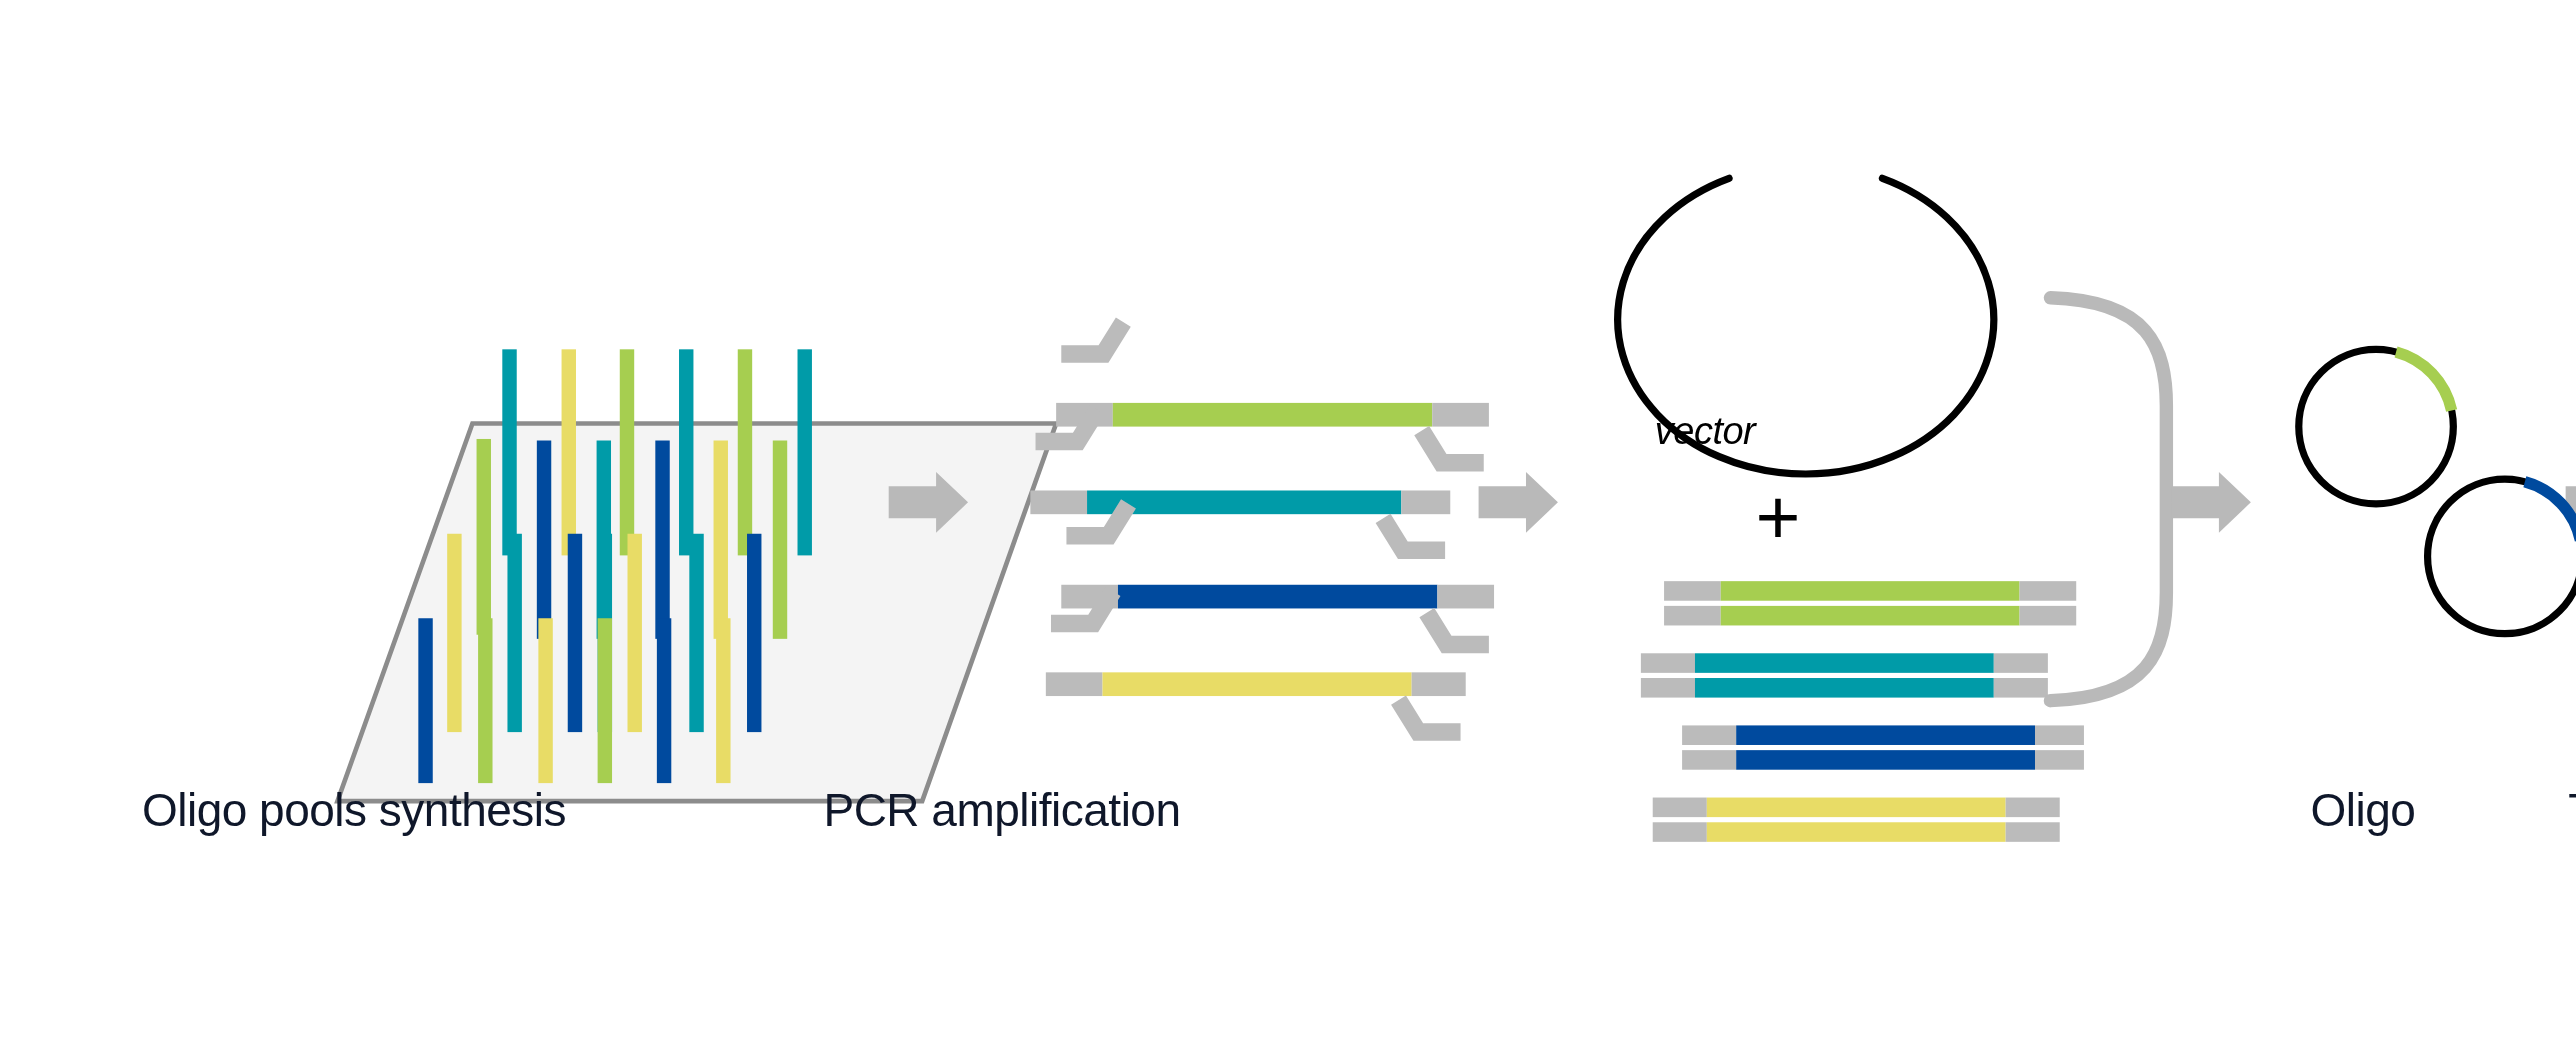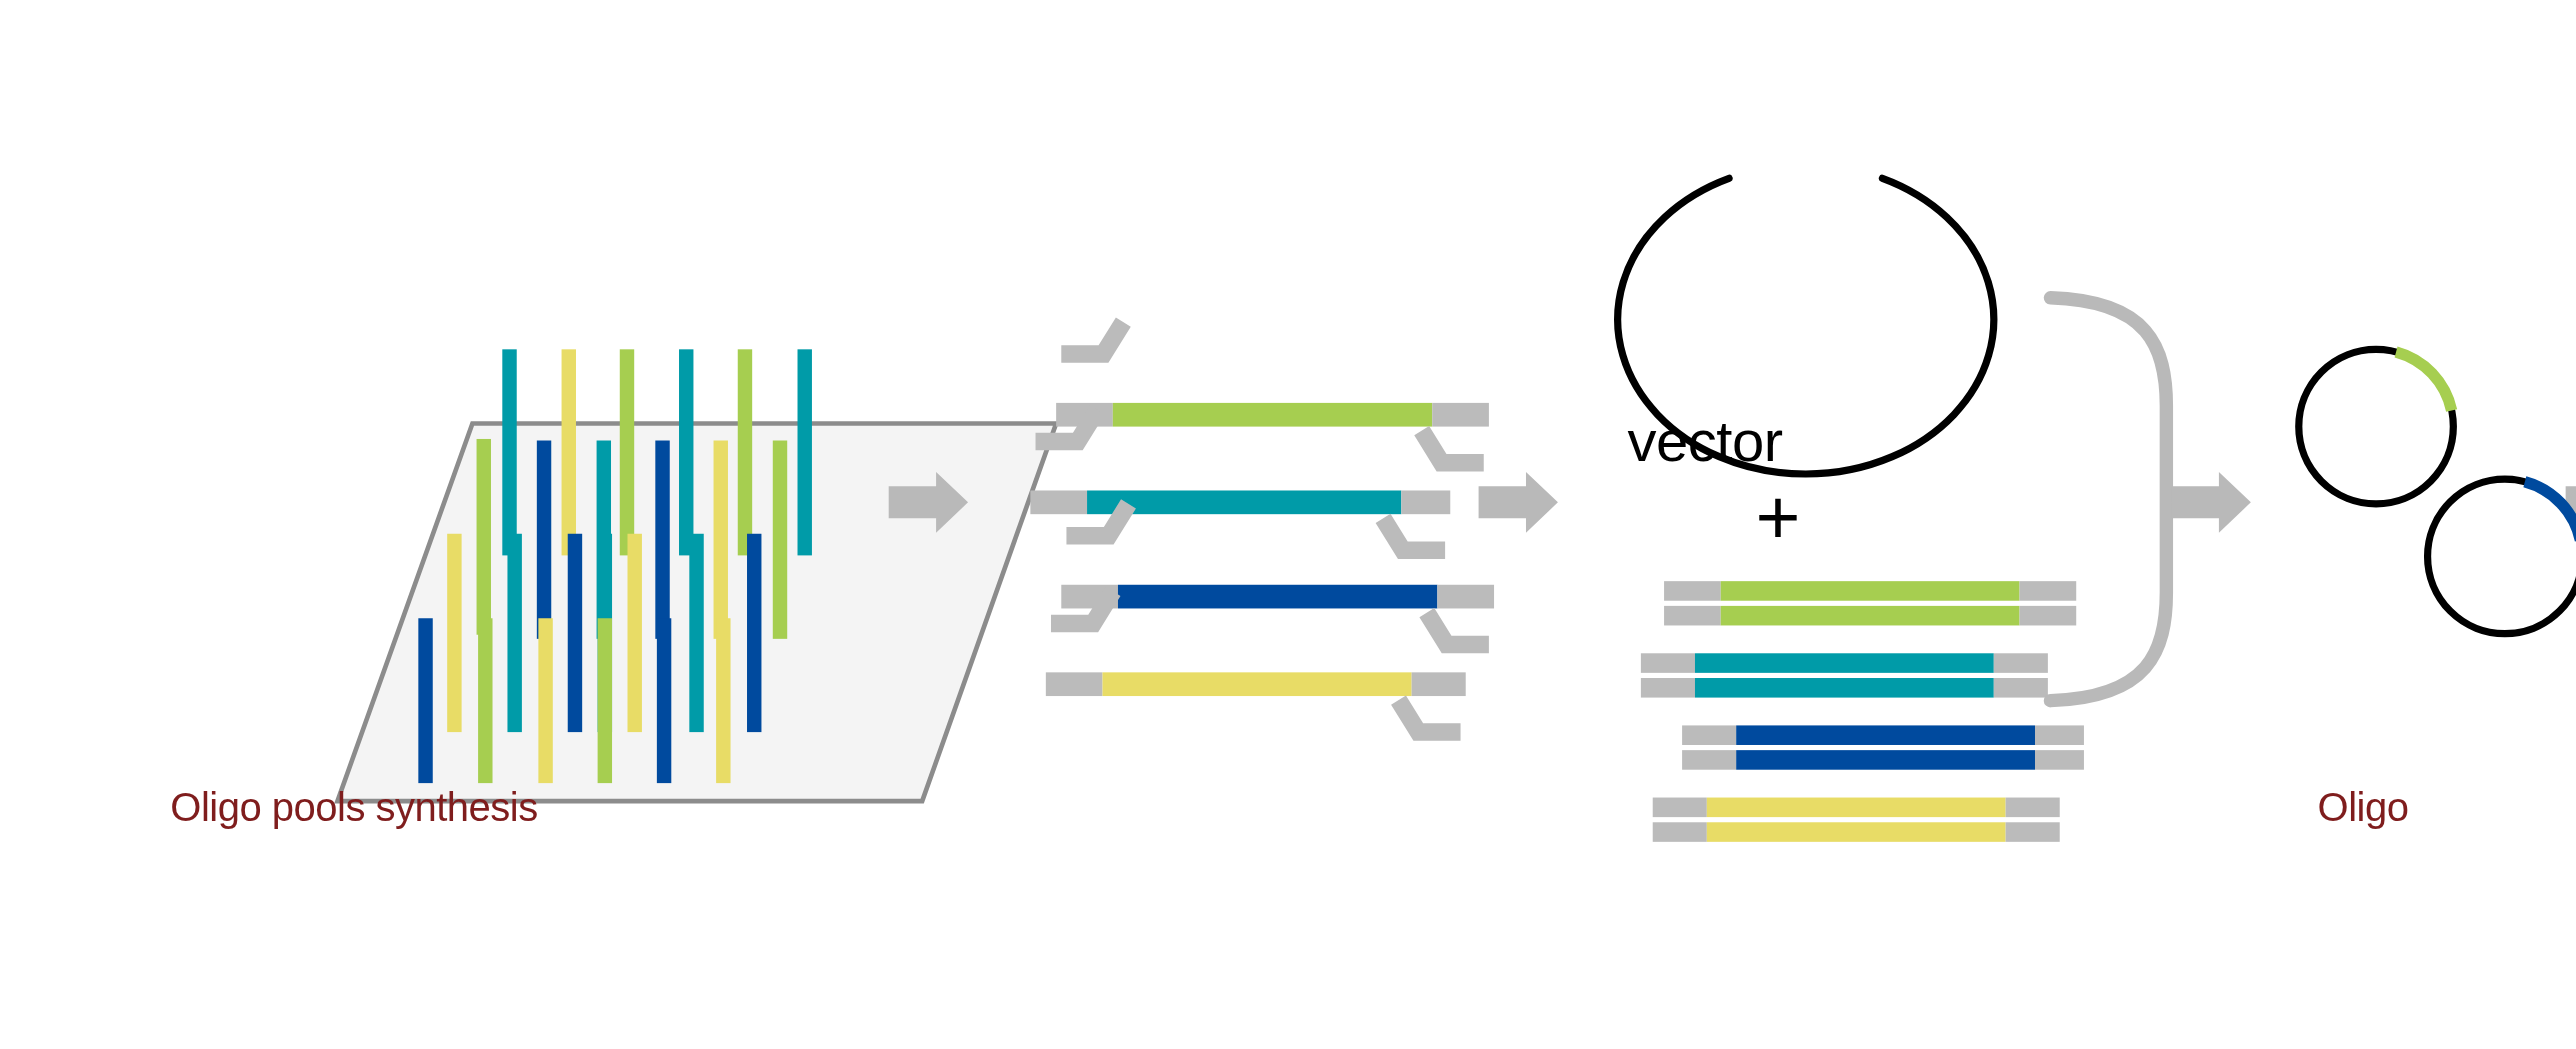--- a/index.html
+++ b/index.html
@@ -25,38 +25,39 @@
     position: absolute;
     top: 0;
     left: 0;
     width: 3697px;
     height: 1050px;
     display: block;
   }
   .stage-label {
     position: absolute;
     font-family: "Liberation Sans", "DejaVu Sans", sans-serif;
-    font-size: 40px;
+    font-size: 46px;
     font-weight: 400;
-    color: #7f1d1d;
+    color: #0f172a;
     white-space: nowrap;
     text-align: center;
     letter-spacing: -0.5px;
     line-height: 1;
   }
   .vector-label {
     position: absolute;
     font-family: "Liberation Sans", "DejaVu Sans", sans-serif;
-    font-size: 58px;
+    font-size: 38px;
     font-weight: 400;
     color: #000000;
     white-space: nowrap;
     text-align: center;
     line-height: 1;
     letter-spacing: -0.5px;
+    font-style: italic;
   }
   .plus-label {
     position: absolute;
     font-family: "Liberation Sans", "DejaVu Sans", sans-serif;
     font-size: 77px;
     font-weight: 400;
     color: #000000;
     line-height: 1;
     text-align: center;
   }
@@ -326,17 +327,18 @@
           <path d="M 6598.928828639248,1090.3653924610264 A 128,150 0 0 1 6706.933818578253,1178.98950353863" fill="none" stroke="#A6CE50" stroke-width="22" stroke-linecap="butt"></path>
         </g>
       </g>
     </svg>
 
   <div class="vector-label" id="label-vector" style="left: 1705px; top: 412px; transform: translateX(-50%);">vector</div>
 
   <div class="plus-label" id="label-plus" style="left: 1778px; top: 479px; transform: translate(-50%, 0px);">+</div>
 
   <div class="stage-label" id="label-stage-0" style="left: 354px; top: 787px; transform: translateX(-50%);">Oligo pools synthesis</div>
+  <div class="stage-label" id="label-stage-1" style="left: 1002px; top: 787px; transform: translateX(-50%);">PCR amplification</div>
   <div class="stage-label" id="label-stage-2" style="left: 2363px; top: 787px; transform: translateX(-50%);">Oligo</div>
   <div class="stage-label" id="label-stage-3" style="left: 2691px; top: 787px; transform: translateX(-50%);">Transfection</div>
 
 </div>
 
 
 </body></html>

